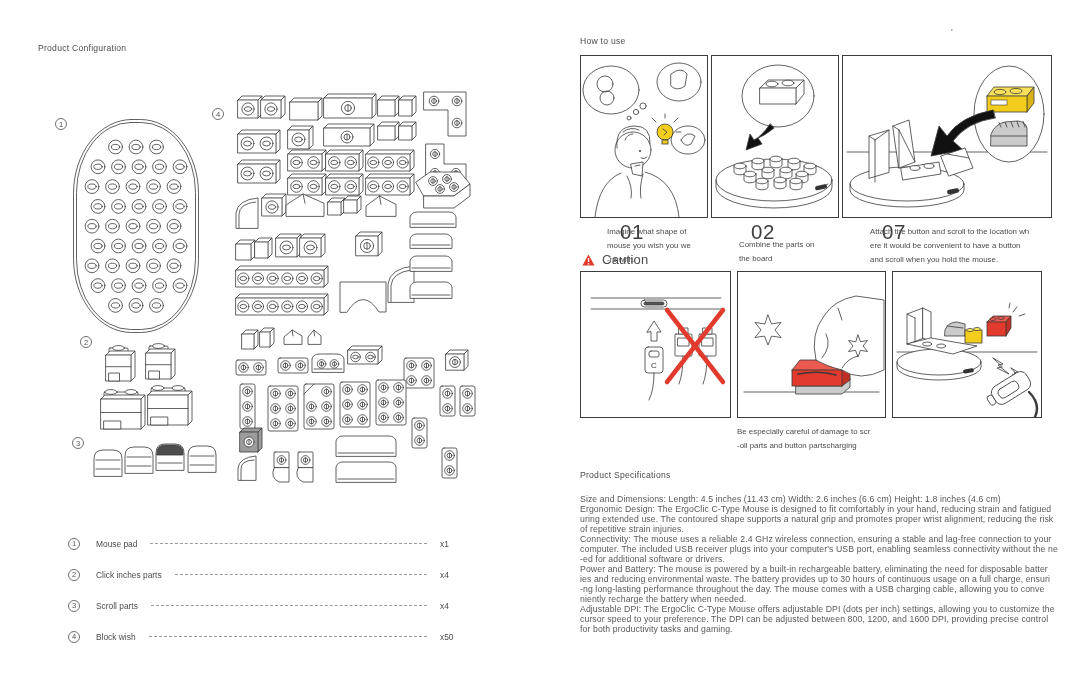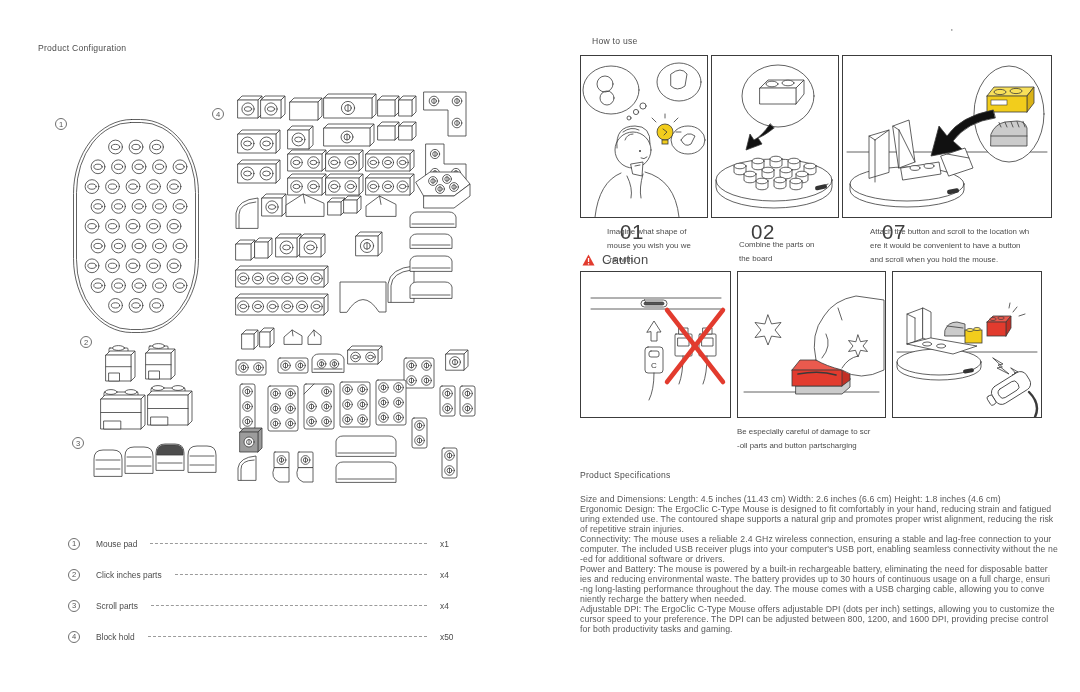--- a/index.html
+++ b/index.html
@@ -594,27 +594,27 @@
       <span class="lqty">x4</span>
     </div>
     <div class="lrow">
       <span class="circ">3</span>
       <span class="llabel">Scroll parts</span>
       <span class="dash"></span>
       <span class="lqty">x4</span>
     </div>
     <div class="lrow">
       <span class="circ">4</span>
-      <span class="llabel">Block hold</span>
+      <span class="llabel">Block wish</span>
       <span class="dash"></span>
       <span class="lqty">x50</span>
     </div>
   </div>
 
-  <div class="sec-title" style="left:592px;top:36px">How to use</div>
+  <div class="sec-title" style="left:580px;top:36px">How to use</div>
   <div class="tick" style="left:951px;top:27px">'</div>
 
   <div class="panel" style="left:580px;top:55px;width:128px;height:163px">
     <svg id="p1" width="126" height="161" viewBox="0 0 126 161">
         <ellipse stroke="#3a3a3a" stroke-width="0.8" fill="#fff" stroke-linejoin="round" stroke-linecap="round" cx="30" cy="34" rx="28" ry="24"></ellipse>
         <circle stroke="#3a3a3a" stroke-width="0.8" fill="none" stroke-linejoin="round" stroke-linecap="round" cx="24" cy="28" r="8"></circle>
         <circle stroke="#3a3a3a" stroke-width="0.8" fill="none" stroke-linejoin="round" stroke-linecap="round" cx="26" cy="42" r="7"></circle>
         <ellipse stroke="#3a3a3a" stroke-width="0.8" fill="#fff" stroke-linejoin="round" stroke-linecap="round" cx="98" cy="26" rx="22" ry="19"></ellipse>
         <path stroke="#3a3a3a" stroke-width="0.8" fill="none" stroke-linejoin="round" stroke-linecap="round" d="M90 18 Q100 10 106 18 L104 30 Q96 36 90 30 Z"></path>
         <ellipse stroke="#3a3a3a" stroke-width="0.8" fill="#fff" stroke-linejoin="round" stroke-linecap="round" cx="107" cy="84" rx="17" ry="14"></ellipse>

